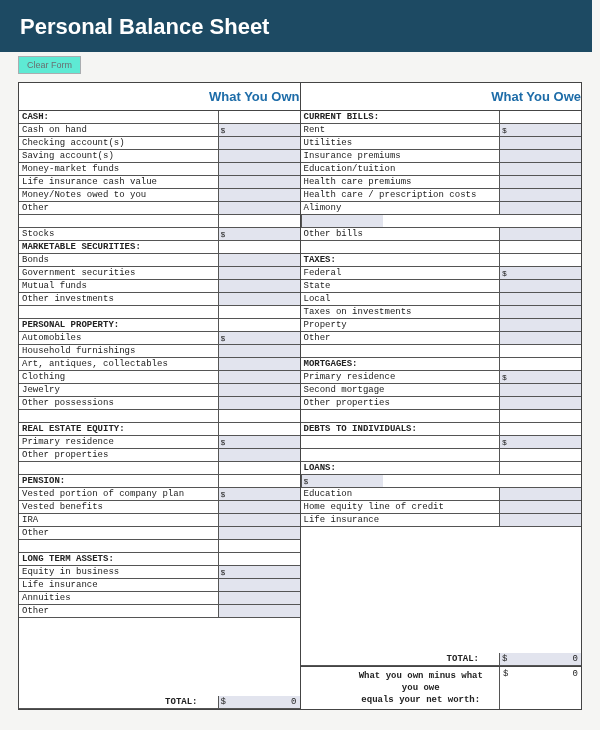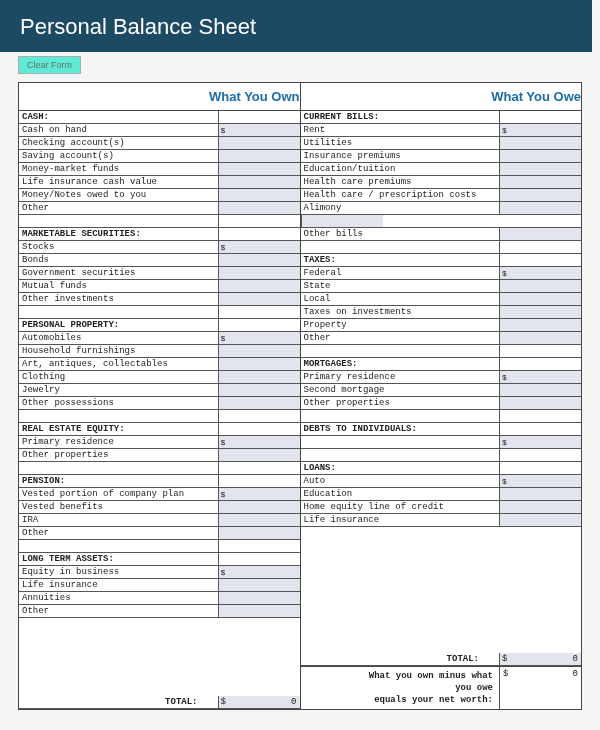--- a/index.html
+++ b/index.html
@@ -9,21 +9,21 @@
     height: 730px;
     font-family: Arial, Helvetica, sans-serif;
     background: #f5f5f3;
     font-size: 9px;
     color: #222;
   }
   .title-bar {
     background: #1d4a63;
     color: #fff;
     font-size: 22px;
-    font-weight: 400;
+    font-weight: 700;
     padding: 14px 20px 12px 20px;
     margin: 0 8px 0 0;
   }
   .clear-btn {
     display: inline-block;
     margin: 4px 0 8px 18px;
     background: #5eead4;
     border: 1px solid #a9adb0;
     padding: 3px 8px;
     font-size: 9px;
@@ -93,21 +93,21 @@
     padding-right: 3px;
   }
   .networth {
     margin-top: auto;
     border-top: 1px solid #444;
     display: flex;
     min-height: 30px;
   }
   .networth .nlabel {
     flex: 1;
-    text-align: right;
+    text-align: center;
     font-weight: bold;
     font-size: 9px;
     padding: 3px 6px;
     line-height: 12px;
     margin-left: 42px;
   }
   .networth .nval {
     width: 82px;
     border-left: 1px solid #555;
     display: flex;
@@ -158,26 +158,26 @@
           <div class="val"></div>
         </div>
         <div class="row">
           <div class="label">Other</div>
           <div class="val"></div>
         </div>
         <div class="row blank">
           <div class="label"></div>
           <div class="val"></div>
         </div>
+        <div class="row first-val">
+          <div class="label">Stocks</div>
+          <div class="val"></div>
+        </div>
         <div class="row section">
           <div class="label">MARKETABLE SECURITIES:</div>
-          <div class="val"></div>
-        </div>
-        <div class="row first-val">
-          <div class="label">Stocks</div>
           <div class="val"></div>
         </div>
         <div class="row">
           <div class="label">Bonds</div>
           <div class="val"></div>
         </div>
         <div class="row">
           <div class="label">Government securities</div>
           <div class="val"></div>
         </div>
@@ -400,21 +400,20 @@
         </div>
         <div class="row blank">
           <div class="label"></div>
           <div class="val"></div>
         </div>
         <div class="row section">
           <div class="label">LOANS:</div>
           <div class="val"></div>
         </div>
         <div class="row first-val">
-          <div class="label">Auto</div>
           <div class="val"></div>
         </div>
         <div class="row">
           <div class="label">Education</div>
           <div class="val"></div>
         </div>
         <div class="row">
           <div class="label">Home equity line of credit</div>
           <div class="val"></div>
         </div>

